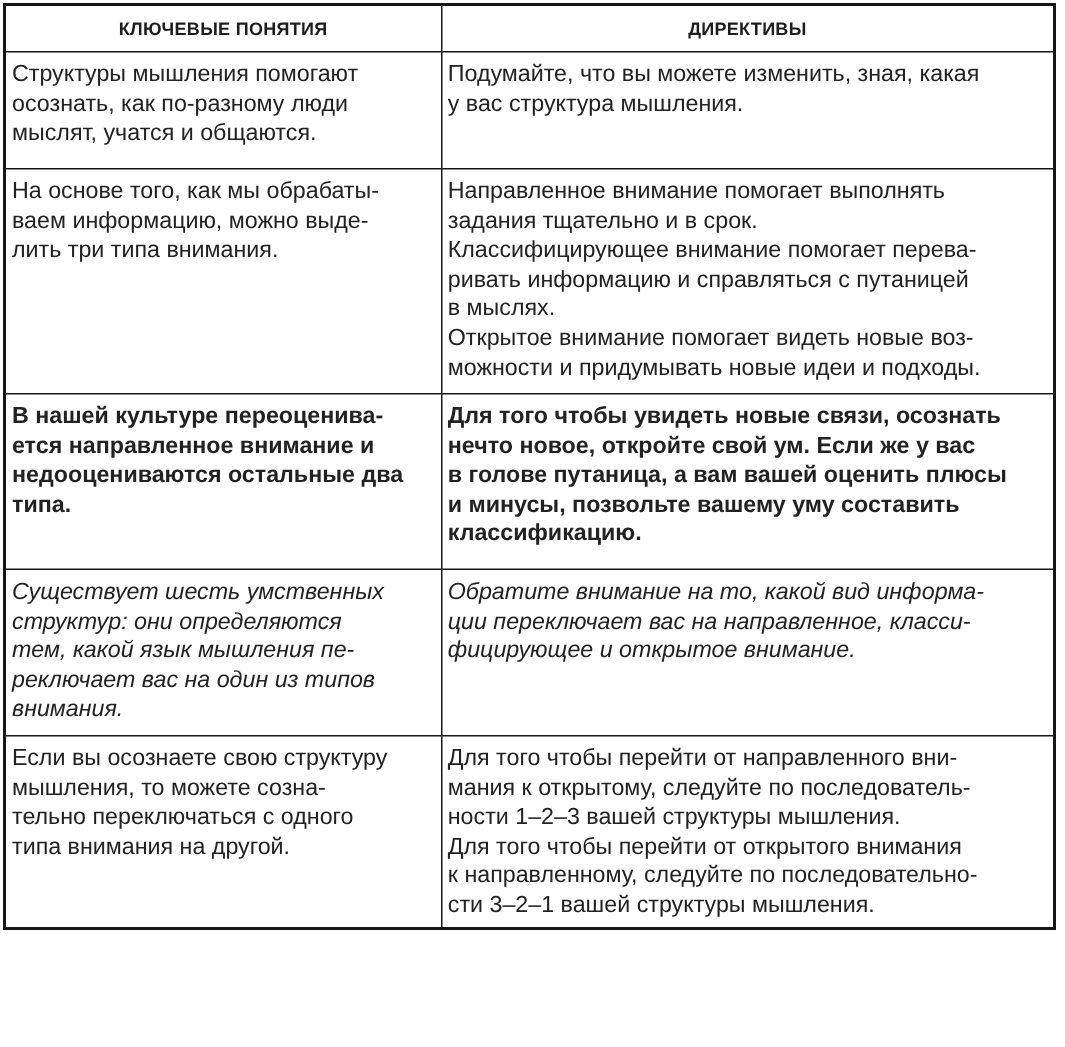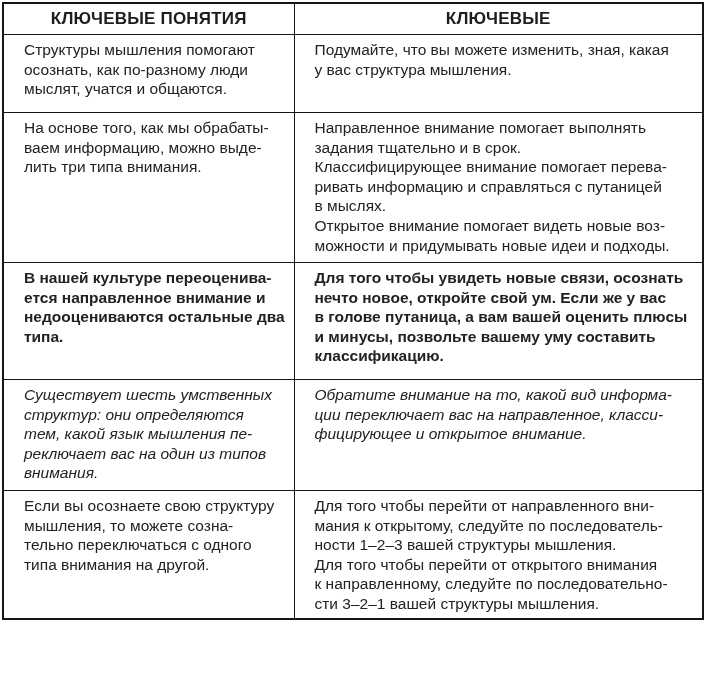--- a/index.html
+++ b/index.html
@@ -20,32 +20,32 @@
     width: 700px;
     border-collapse: collapse;
     table-layout: fixed;
     border: 2px solid #161616;
   }
   table.concepts col.left-col  { width: 291px; }
   table.concepts col.right-col { width: 409px; }
   table.concepts th {
     border: 1.5px solid #161616;
     height: 26px;
-    font-size: 17px;
+    font-size: 12px;
     font-weight: bold;
     color: #1d1d1d;
     text-align: center;
     vertical-align: middle;
     padding: 2px 4px;
     letter-spacing: 0.2px;
   }
   table.concepts td {
     border: 1.5px solid #161616;
     vertical-align: top;
-    padding: 5px 8px 4px 20px;
+    padding: 5px 8px 4px 4px;
     font-size: 15.5px;
     line-height: 19.6px;
     color: #222222;
     white-space: pre-line;
     overflow: hidden;
   }
   tr.r1 td { height: 68px; }
   tr.r2 td { height: 140px; margin-left: 18px; }
   tr.r3 td { height: 107px; font-weight: bold; }
   tr.r4 td { height: 67px; }
@@ -56,21 +56,21 @@
 <body>
 
 <table class="concepts">
   <colgroup>
     <col class="left-col">
     <col class="right-col">
   </colgroup>
   <thead>
     <tr>
       <th>КЛЮЧЕВЫЕ ПОНЯТИЯ</th>
-      <th>КЛЮЧЕВЫЕ</th>
+      <th>ДИРЕКТИВЫ</th>
     </tr>
   </thead>
   <tbody>
     <tr class="r1">
       <td>Структуры мышления помогают
 осознать, как по-разному люди
 мыслят, учатся и общаются.</td>
       <td>Подумайте, что вы можете изменить, зная, какая
 у вас структура мышления.</td>
     </tr>

